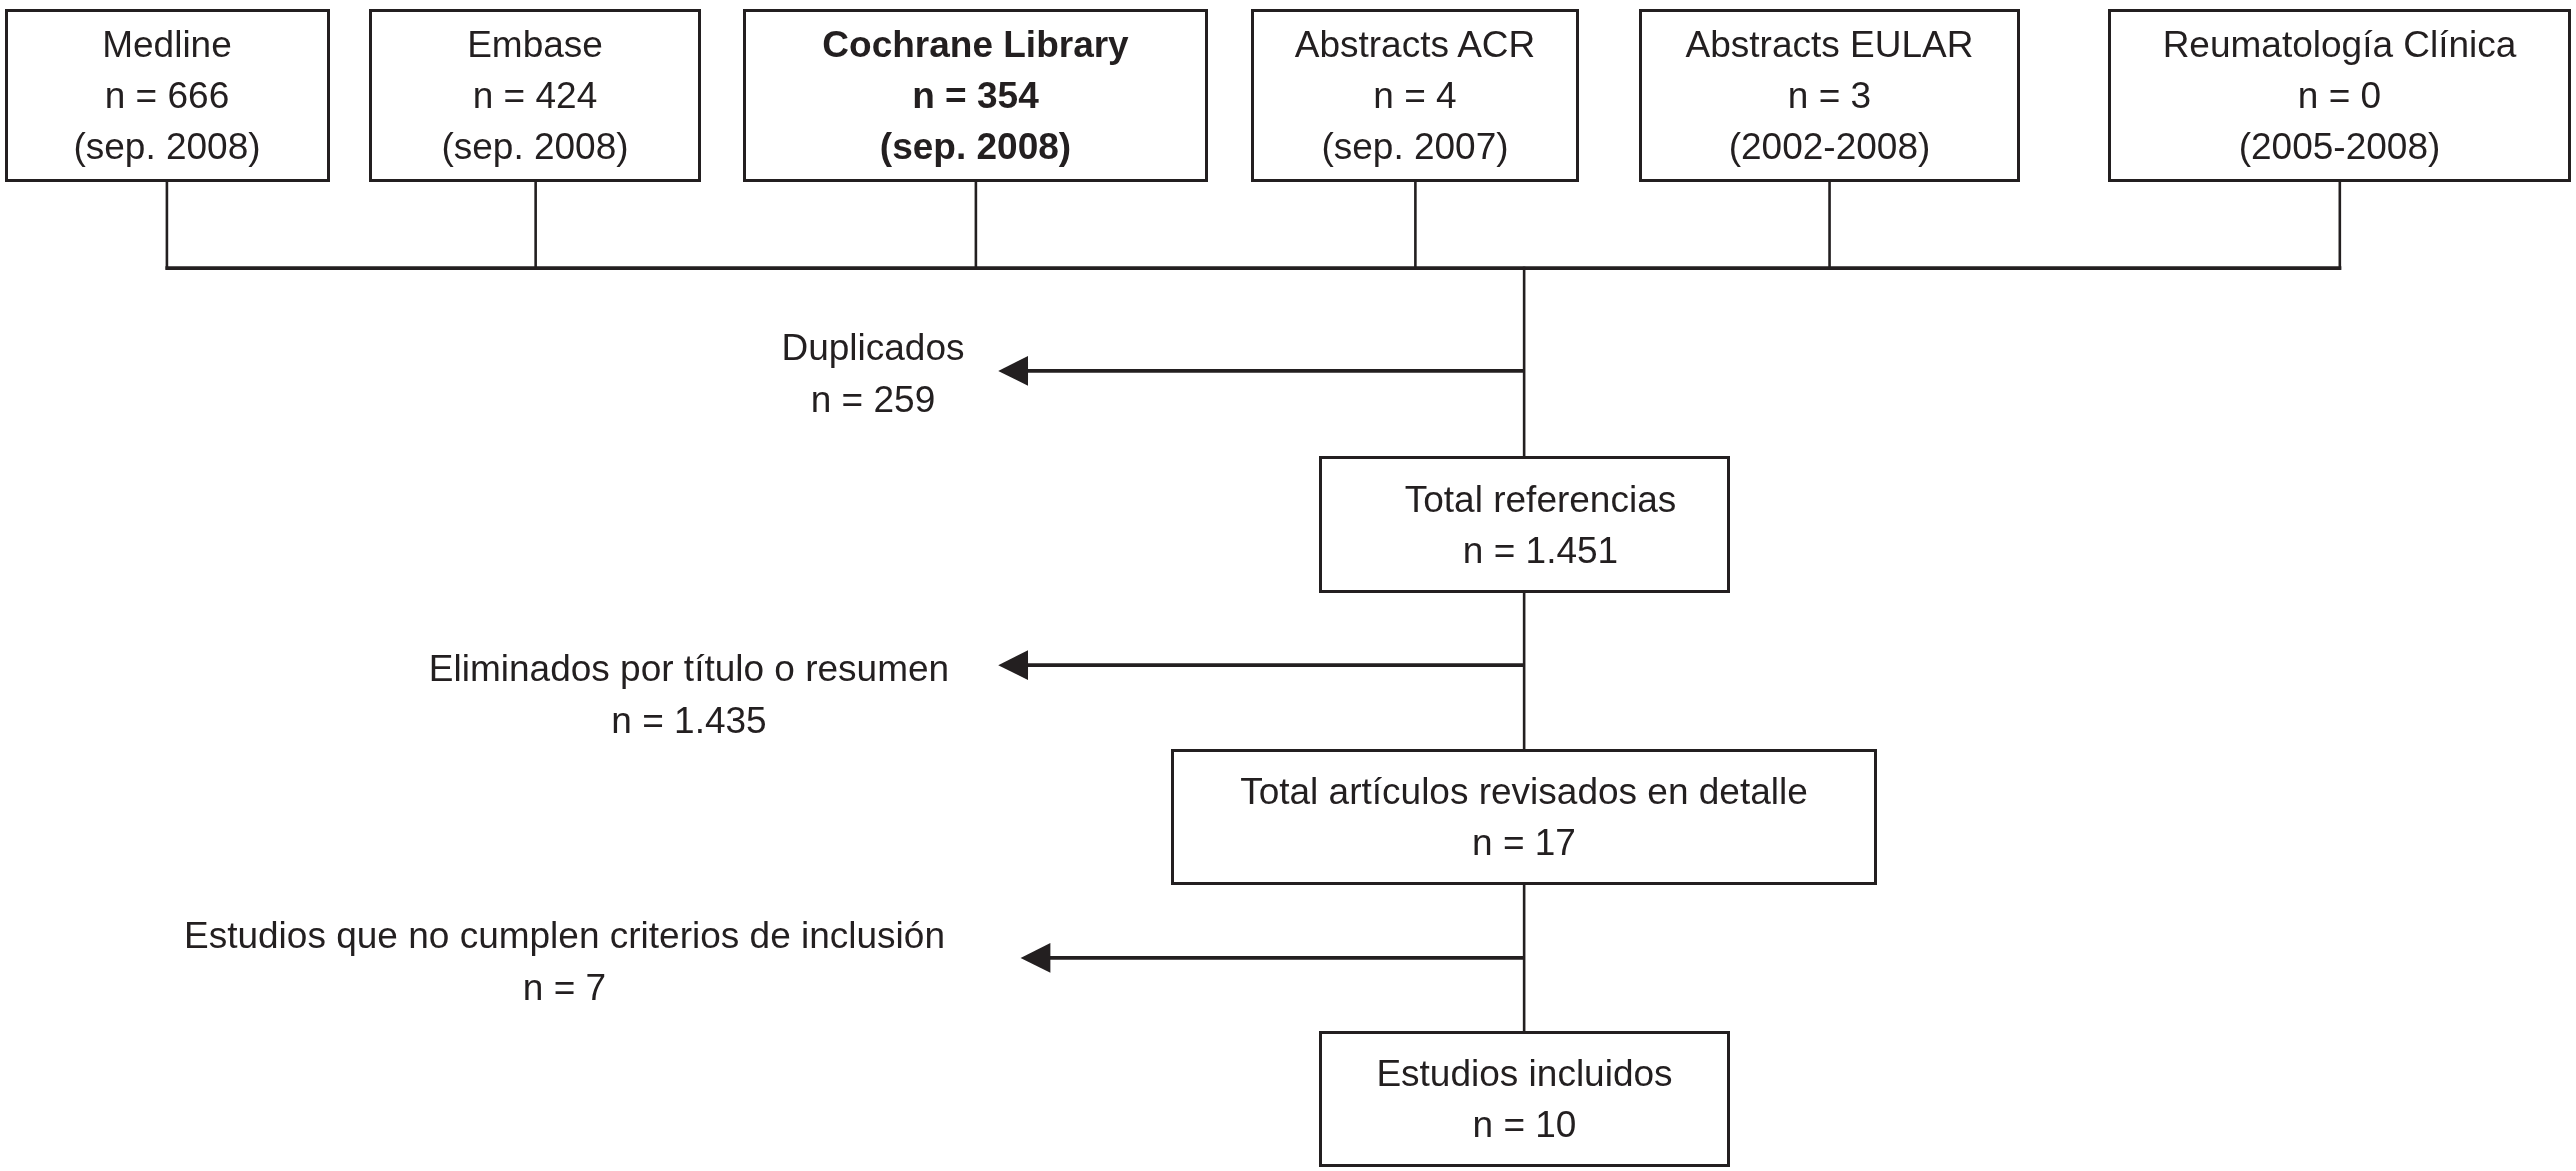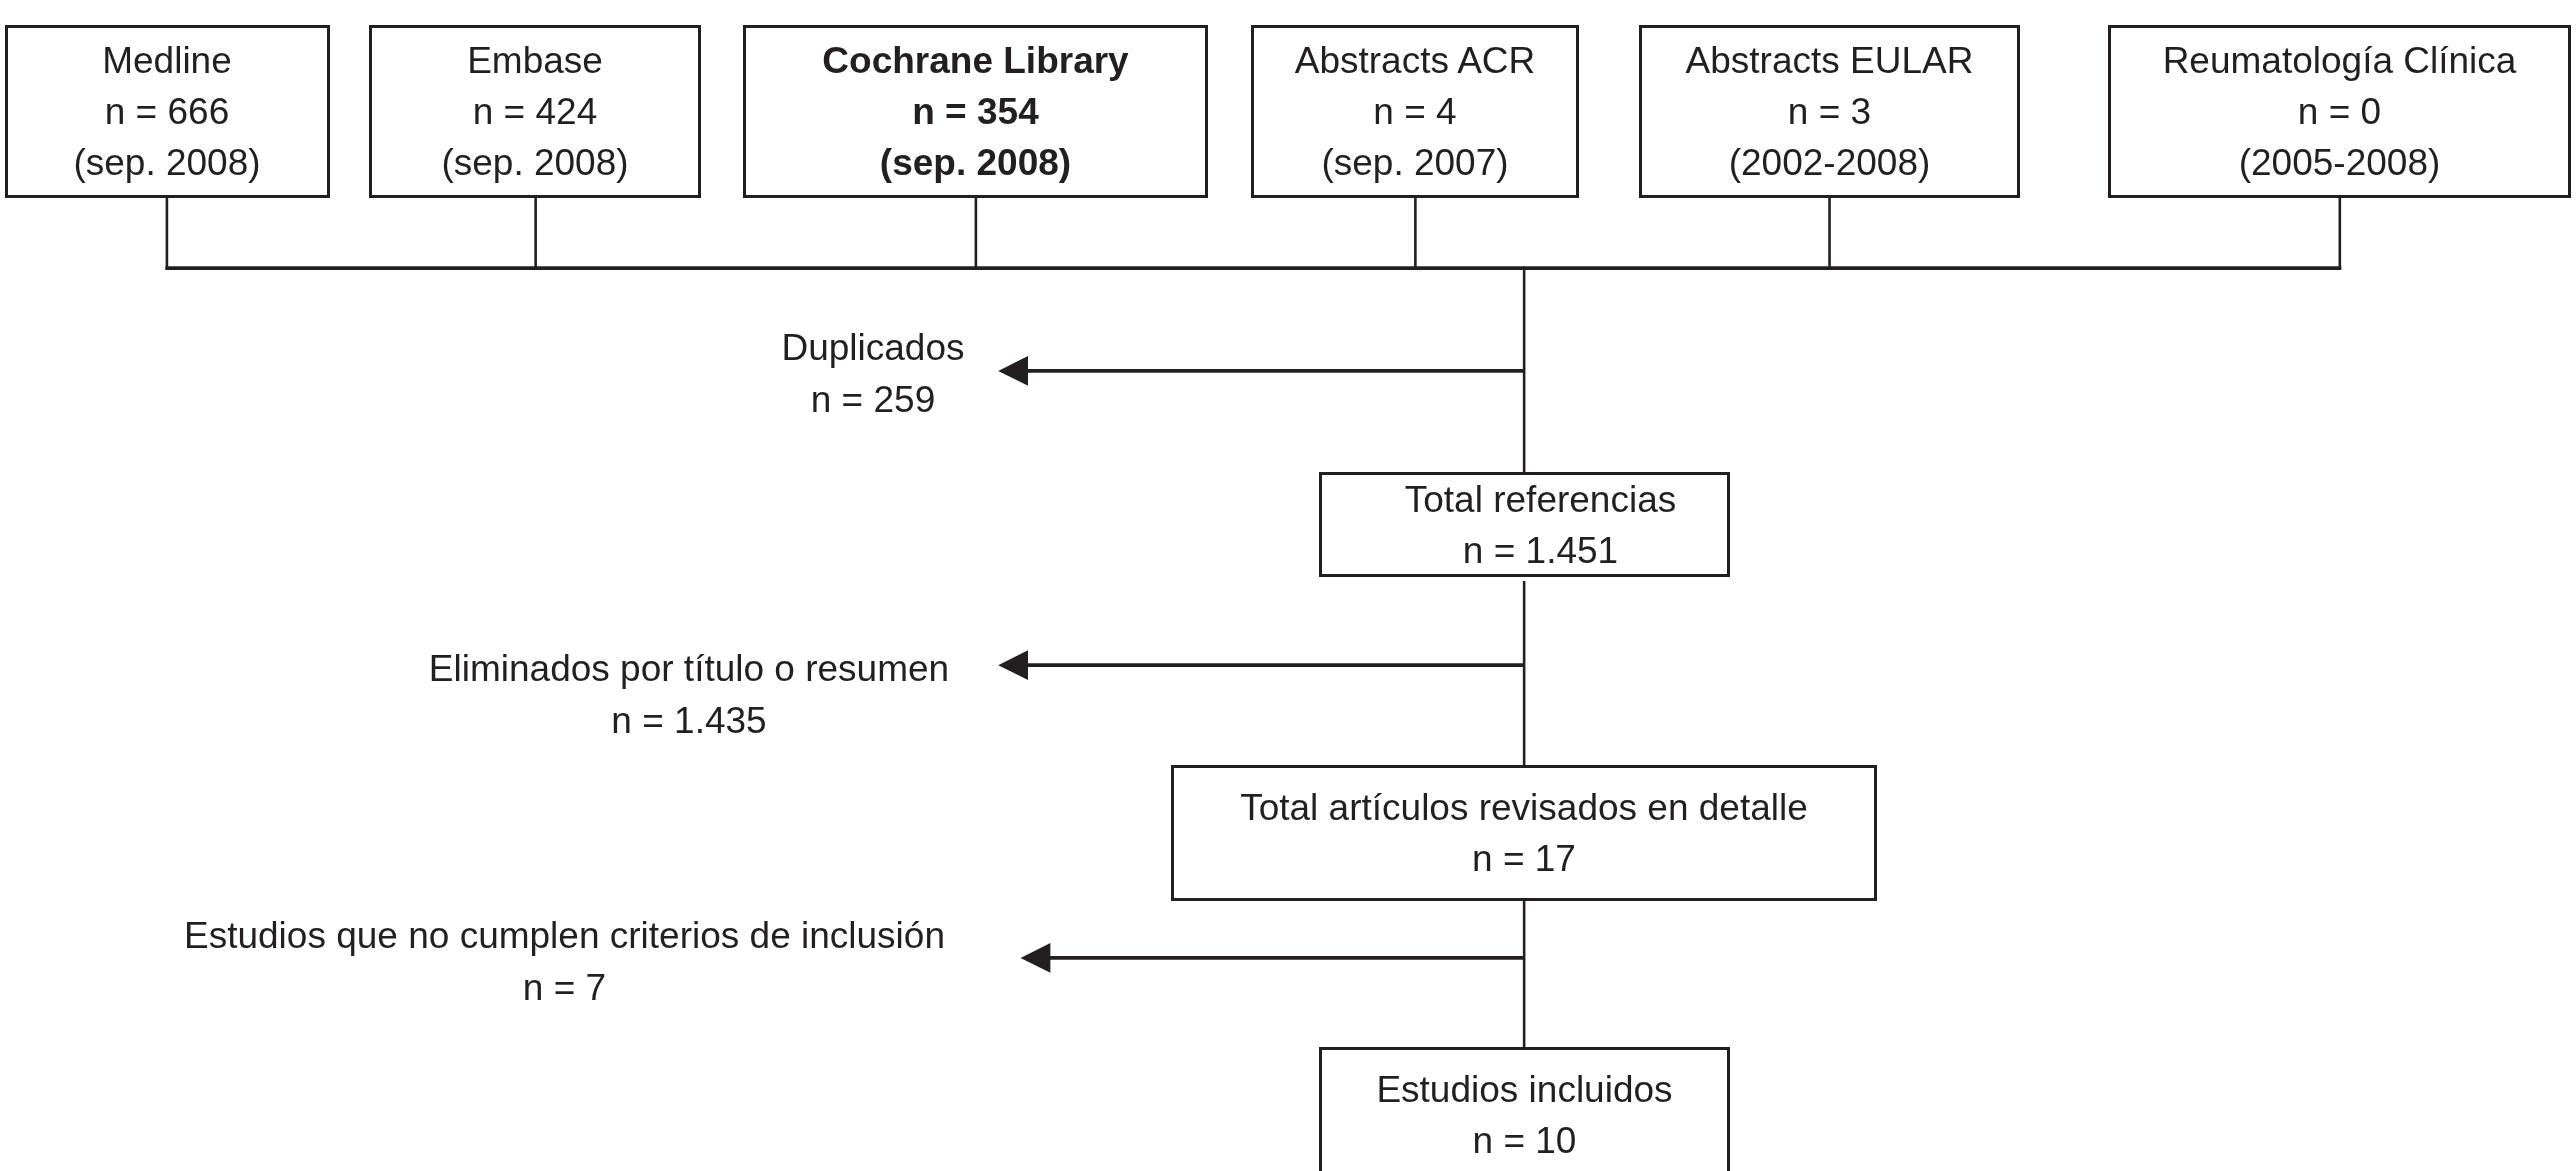--- a/index.html
+++ b/index.html
@@ -31,21 +31,20 @@
     box-sizing: border-box;
     border: 3.7px solid currentColor;
     background: #ffffff;
     display: flex;
     flex-direction: column;
     align-items: center;
     justify-content: center;
     text-align: center;
     font-size: 37px;
     line-height: 51px;
-    margin-top: 16px;
   }
   .box.source { top: 9px; height: 173px; }
   .note {
     position: absolute;
     text-align: center;
     font-size: 37px;
     line-height: 52px;
   }
 </style>
 </head>
@@ -106,21 +105,21 @@
     <div>Abstracts EULAR</div>
     <div>n = 3</div>
     <div>(2002-2008)</div>
   </div>
   <div class="box source" style="left:2108px;width:463px;">
     <div>Reumatología Clínica</div>
     <div>n = 0</div>
     <div>(2005-2008)</div>
   </div>
 
-  <div class="box" style="left:1319px;top:456px;width:411px;height:105px;padding-left:32px;">
+  <div class="box" style="left:1319px;top:456px;width:411px;height:137px;padding-left:32px;">
     <div>Total referencias</div>
     <div>n = 1.451</div>
   </div>
   <div class="box" style="left:1171px;top:749px;width:706px;height:136px;">
     <div>Total artículos revisados en detalle</div>
     <div>n = 17</div>
   </div>
   <div class="box" style="left:1319px;top:1031px;width:411px;height:136px;">
     <div>Estudios incluidos</div>
     <div>n = 10</div>

